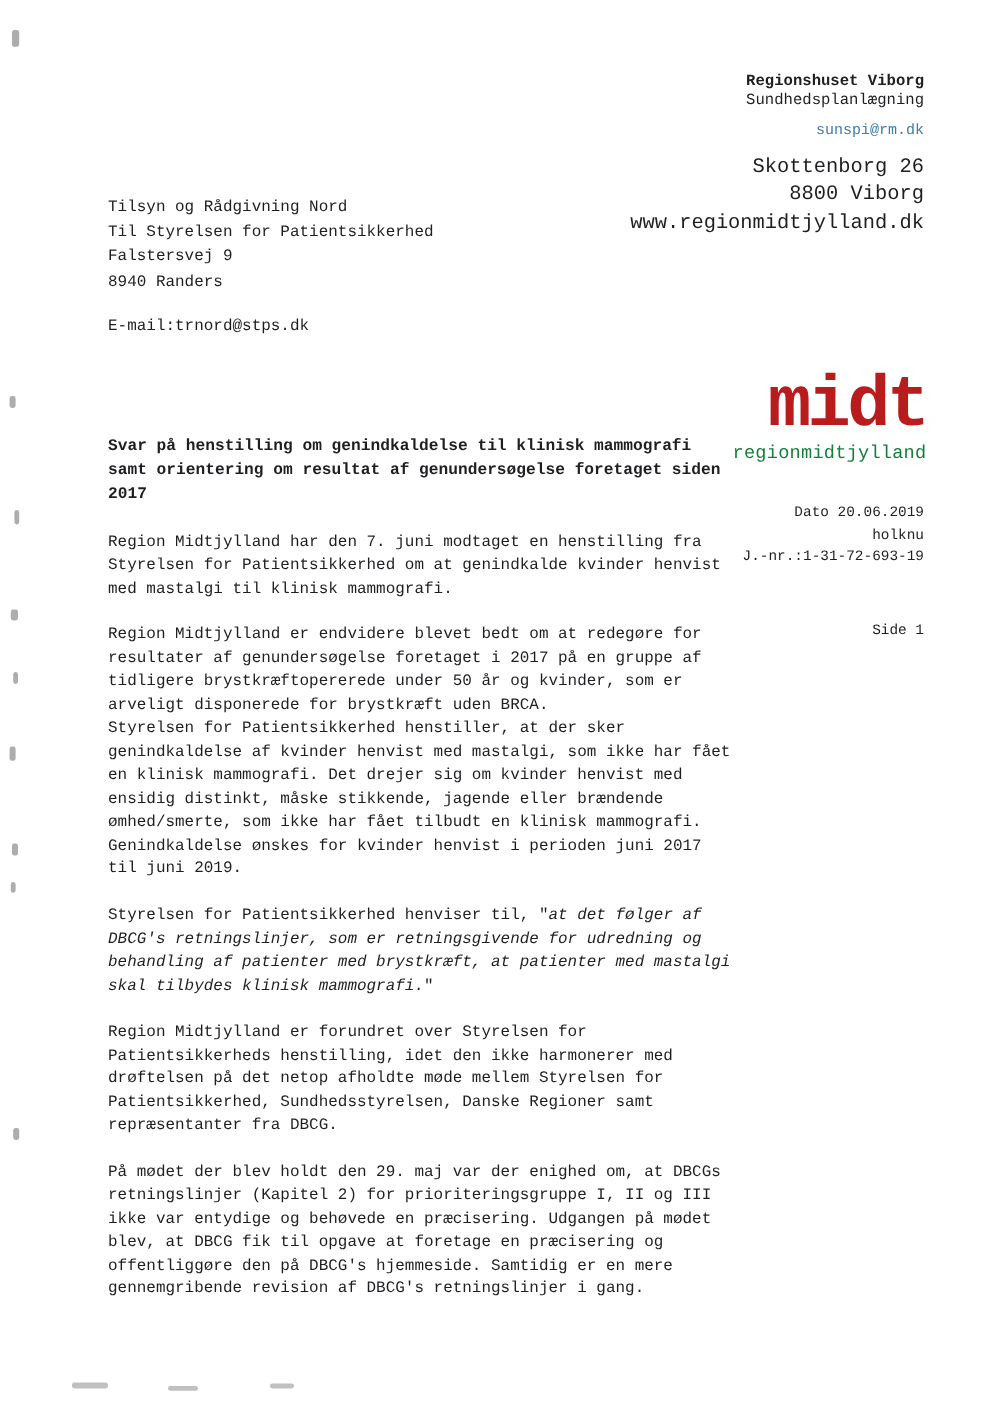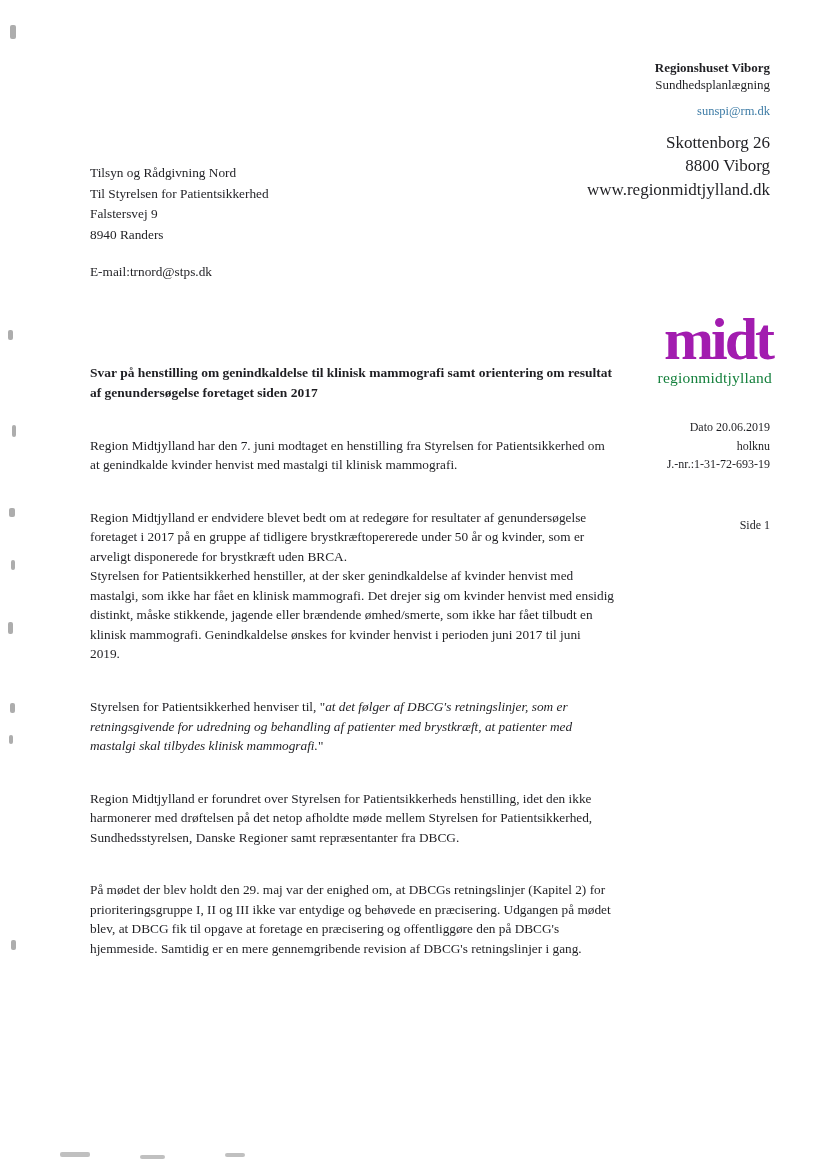--- a/index.html
+++ b/index.html
@@ -1,51 +1,51 @@
 <!DOCTYPE html>
 <html><head>
 <meta charset="utf-8">
 <style>
   html,body { margin:0; padding:0; background:#ffffff; }
   .page {
     position:relative;
     width:828px; height:1169px;
     background:#ffffff;
     overflow:hidden;
-    font-family:Liberation Serif, serif;
+    font-family:Liberation Mono, monospace;
     color:#1f1f23;
   }
 
   
   .letterhead { position:absolute; top:60px; right:58px; text-align:right; }
   .lh-office { font-size:13px; font-weight:bold; }
   .lh-dept   { font-size:13px; margin-top:1px; }
   .lh-email  { font-size:12.5px; color:#3e7ca6; margin-top:11px; }
   .lh-addr   { font-size:17px; margin-top:12px; line-height:1.38; }
 
   
   .recipient { position:absolute; top:163px; left:90px; font-size:13.3px; line-height:1.55; }
   .recipient .rcpt-email { margin-top:17px; }
 
   
   .logo { position:absolute; top:316px; right:56px; text-align:right; }
   .logo-wordmark {
     font-size:60px; font-weight:800; line-height:0.78;
-    letter-spacing:-3px; color:#a21caf;
+    letter-spacing:-3px; color:#b91c1c;
   }
   .logo-region { font-size:15.5px; color:#15803d; margin-top:6px; letter-spacing:0.2px; }
 
   
   .meta { position:absolute; top:418px; right:58px; text-align:right; font-size:12px; line-height:1.55; }
   .meta-page { margin-top:42px; }
 
   
   .content { position:absolute; top:363px; left:90px; width:524px; font-size:13.3px; line-height:1.47; }
   .content .title { font-weight:bold; margin:0; font-size:13.5px; }
-  .content p { margin:33px 0 0 0; }
+  .content p { margin:19px 0 0 0; }
   .content .subheading { font-weight:bold; margin:19px 0 0 0; }
   .content .after-subheading { margin-top:0; }
   .italic { font-style:italic; }
 
   
   .art { position:absolute; background:#4a4a4a; opacity:0.45; border-radius:2px; }
 </style>
 </head>
 <body>
 

